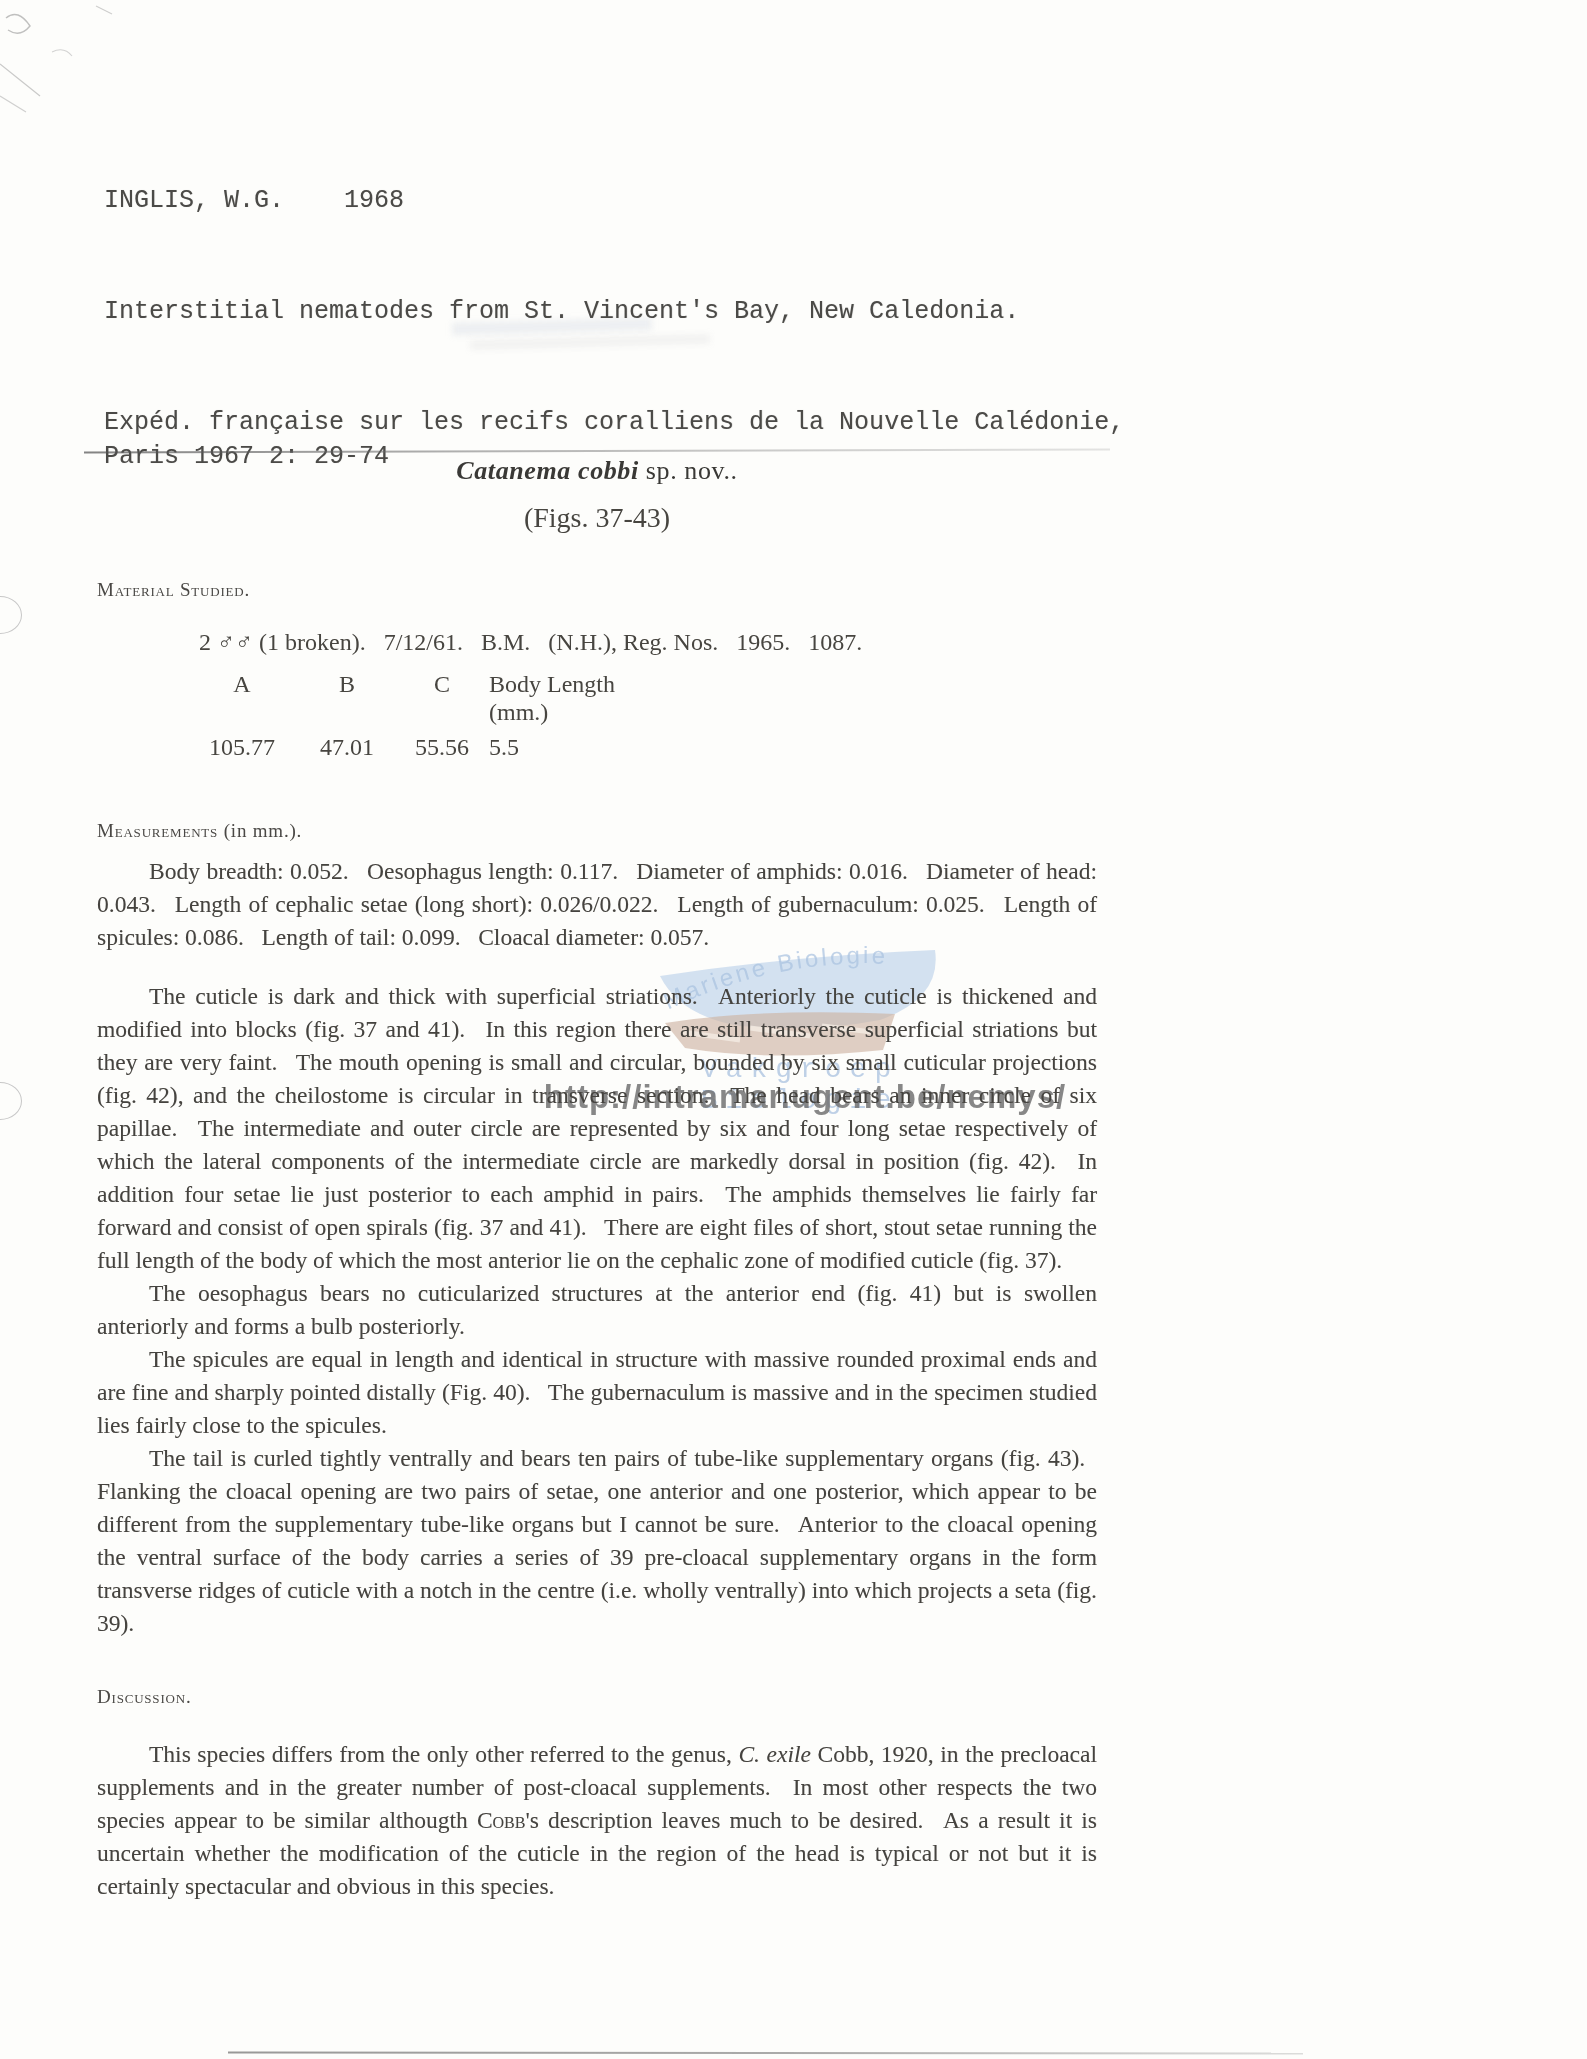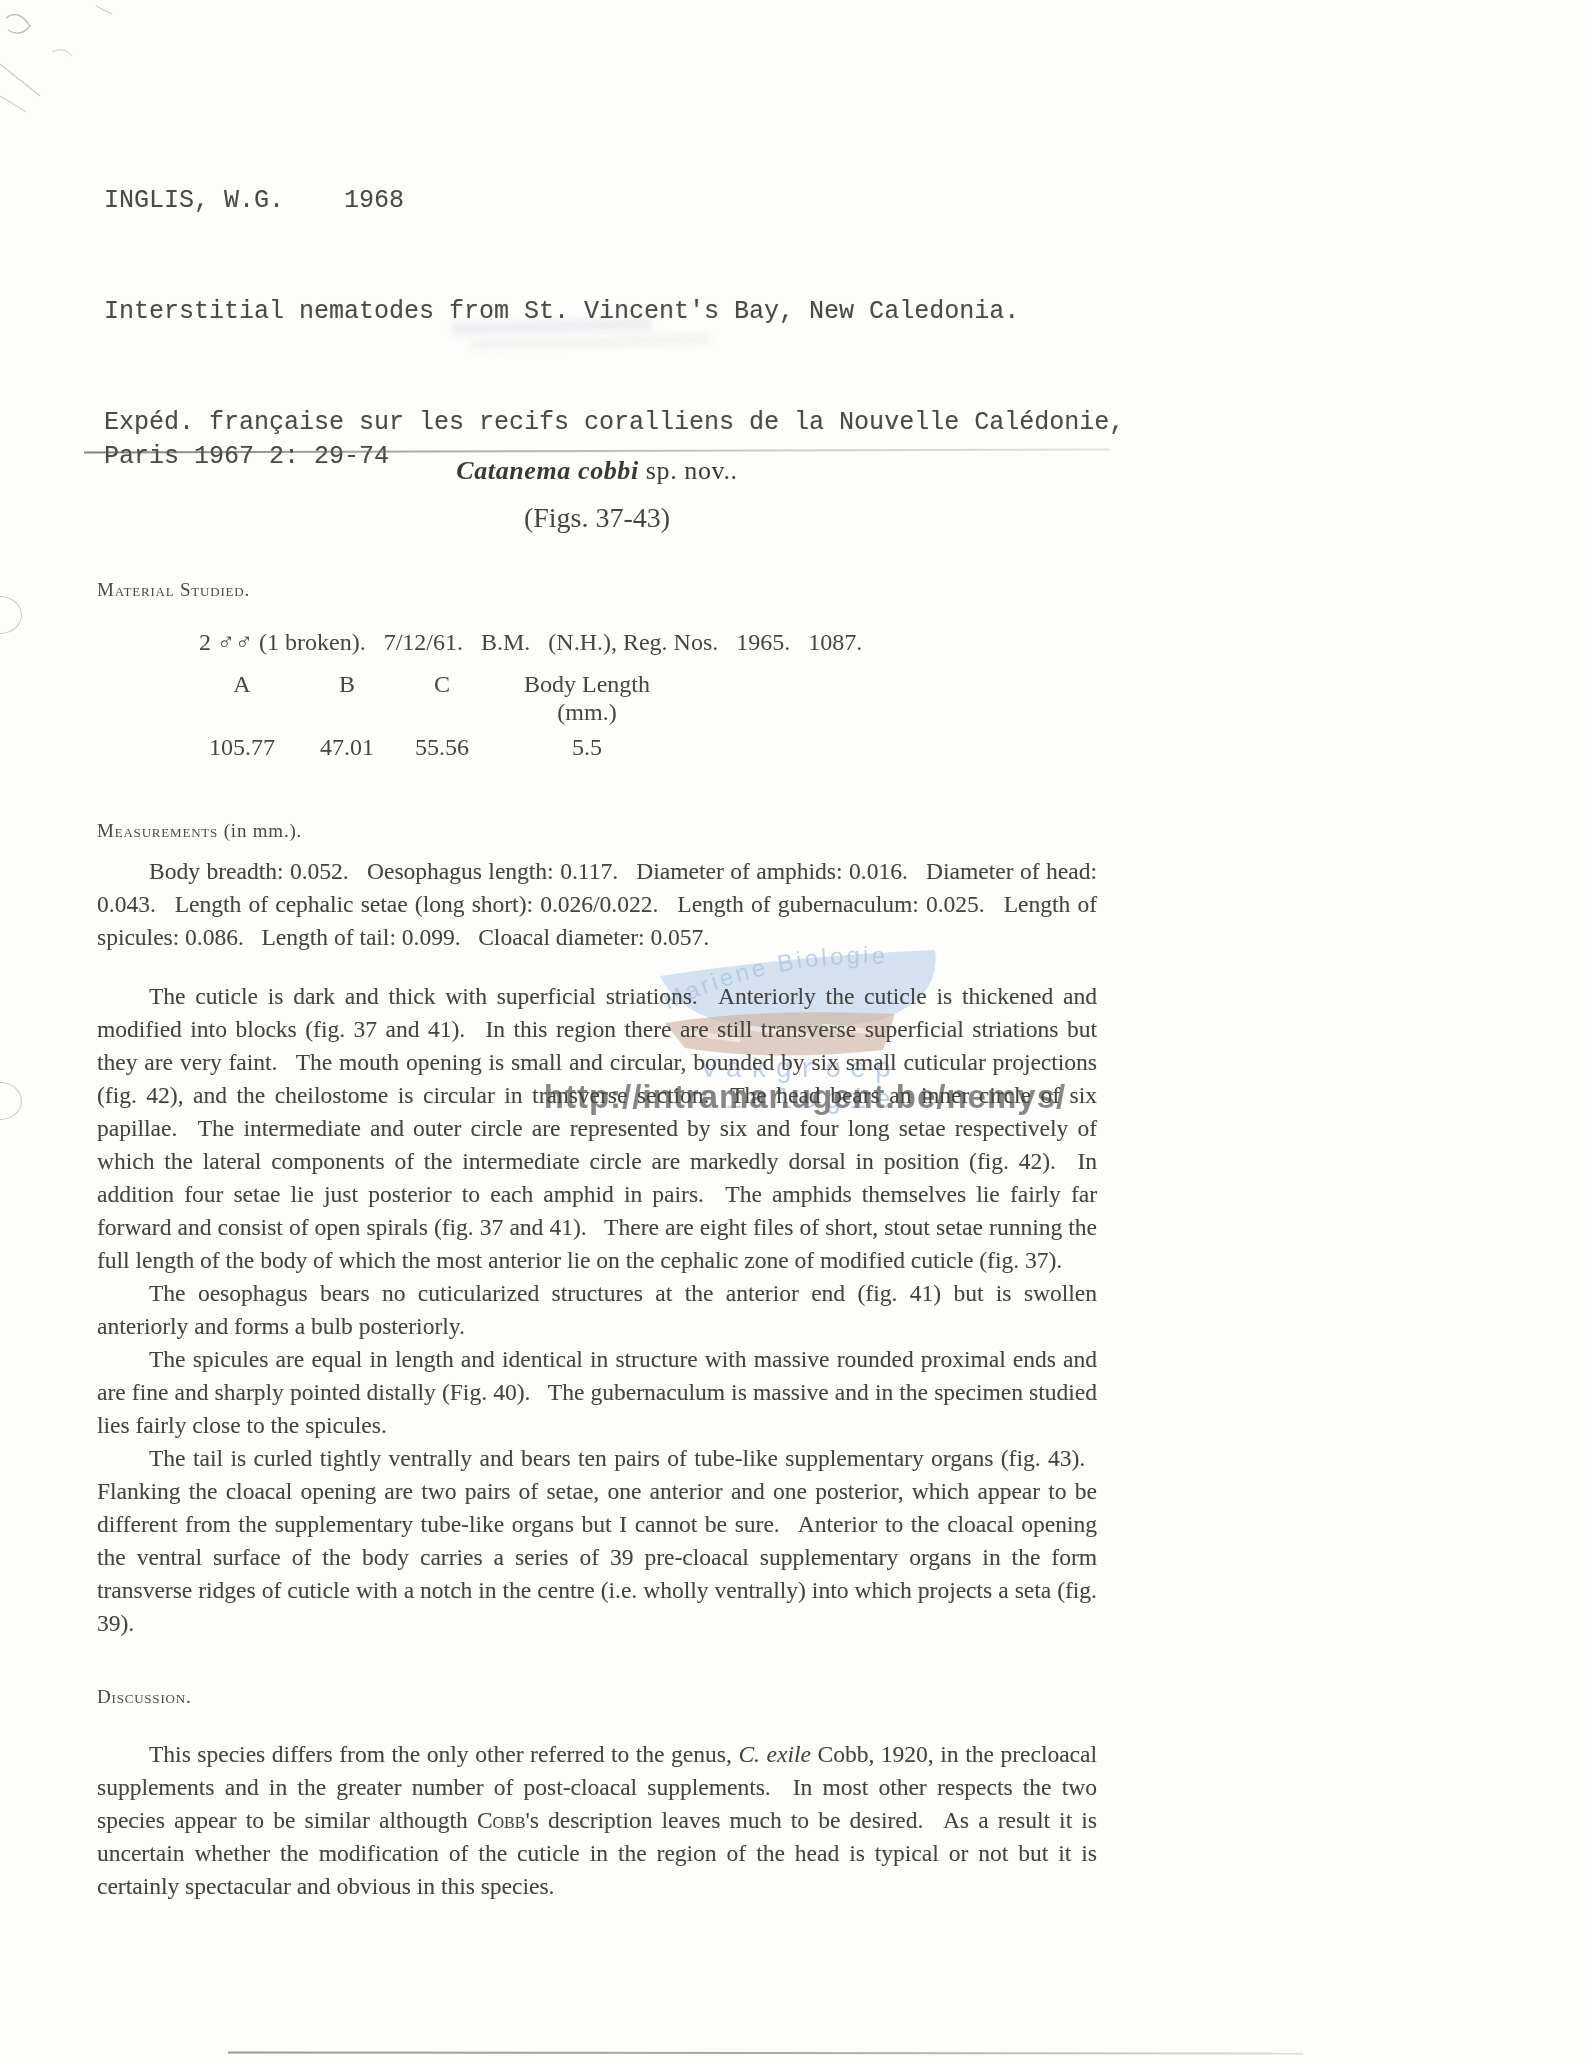--- a/index.html
+++ b/index.html
@@ -63,21 +63,21 @@
   .material-heading { top:579px; }
   .material-line {
     position:absolute; left:199px; top:629px; width:900px; z-index:2;
     font-size:24px; color:#474540; white-space:pre-wrap;
   }
   .mtable { position:absolute; left:185px; top:671px; z-index:2; font-size:24px; color:#474540; }
   .mtable .trow { display:flex; }
   .mtable .c1 { width:114px; text-align:center; }
   .mtable .c2 { width:96px;  text-align:center; }
   .mtable .c3 { width:94px;  text-align:center; }
-  .mtable .c4 { width:196px; text-align:center; }
+  .mtable .c4 { width:196px; text-align:left; }
   .mtable .unit-row { line-height:28px; }
   .mtable .val-row { margin-top:8px; }
   .flow { top:820px; }
   .body-text {
     font-size:23.5px; line-height:33px; text-align:justify;
     color:#45433f; margin:0;
     text-shadow:0.3px 0.3px 0.6px rgba(80,78,74,.22);
   }
   .indent { text-indent:52px; }
   .meas-para { margin-top:13px; }

